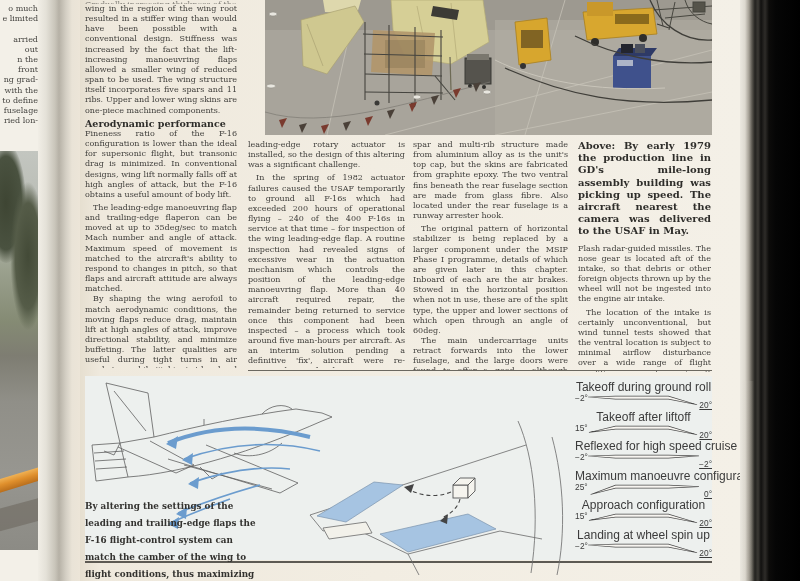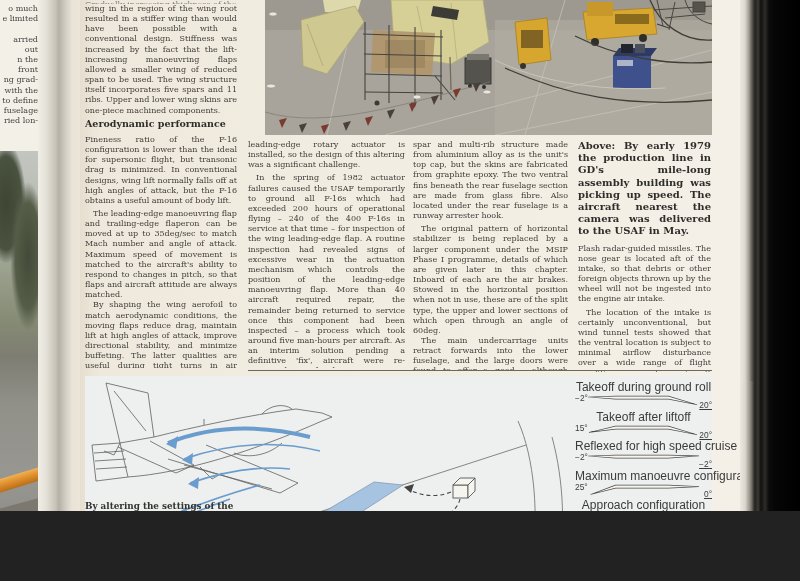--- a/index.html
+++ b/index.html
@@ -1,16 +1,16 @@
 <!DOCTYPE html>
 <html><head>
 <meta charset="utf-8">
 <style>
   html,body{margin:0;padding:0;background:#222;}
-  .screen{position:relative;width:800px;height:511px;overflow:hidden;
+  .screen{position:relative;width:800px;height:581px;overflow:hidden;
           font-family:"DejaVu Serif",serif;background:#f1ece1;}
 
   
   .prev-page{position:absolute;left:0;top:0;width:80px;height:581px;background:#f3f0e8;}
   .frag-col{position:absolute;left:0;top:4px;width:38px;text-align:right;padding-right:2px;
             font-size:8px;line-height:10.2px;color:#454440;}
   .frag-col.bold{top:152px;font-weight:bold;line-height:13px;color:#33322f;}
   .prev-photo{position:absolute;left:0;top:151px;width:38px;height:399px;overflow:hidden;
       background:linear-gradient(to bottom,#c3c6c0 0,#b7bab2 70px,#9aa08d 120px,#858b74 170px,
                  #7e7d72 205px,#908f88 250px,#979690 320px,#8c8b85 399px);}
@@ -29,21 +29,21 @@
   
   .page{position:absolute;left:80px;top:0;width:660px;height:581px;
         background:linear-gradient(to right,#e6dfd0 0,#efe9dd 20px,#f2ede2 45%,#f4f0e7 100%);}
 
   .photo{position:absolute;left:185px;top:0;width:447px;height:135px;display:block;}
 
   .col{position:absolute;color:#3f3e3b;font-size:8px;line-height:10.15px;text-align:justify;overflow:hidden;}
   .col p{margin:0 0 3px 0;}
   .col p.ind{text-indent:8px;margin:0;}
   .col p.cut{height:4px;overflow:hidden;line-height:9px;margin:0;opacity:.65;}
-  .col h3{font-size:9.5px;margin:3px 0 6px 0;color:#2e2d2a;}
+  .col h3{font-size:9.5px;margin:3px 0 0 0;color:#2e2d2a;}
   .col1{left:5px;top:0;width:152px;height:368px;}
   .col2{left:168px;top:140px;width:157px;height:228px;}
   .col3{left:333px;top:140px;width:155px;height:230px;}
   .col4{left:498px;top:140px;width:133px;height:232px;}
   .photocap{font-weight:bold;font-size:10px;line-height:12.2px;color:#2e2d2a;margin-bottom:6px !important;}
 
   .ruleA{position:absolute;left:168px;top:370px;width:464px;height:1px;background:#6b6860;}
   .ruleB{position:absolute;left:5px;top:561px;width:627px;height:2px;background:#5d5a53;}
 
   .panel-bg{position:absolute;left:5px;top:376px;width:627px;height:184px;background:#edf0ee;}

